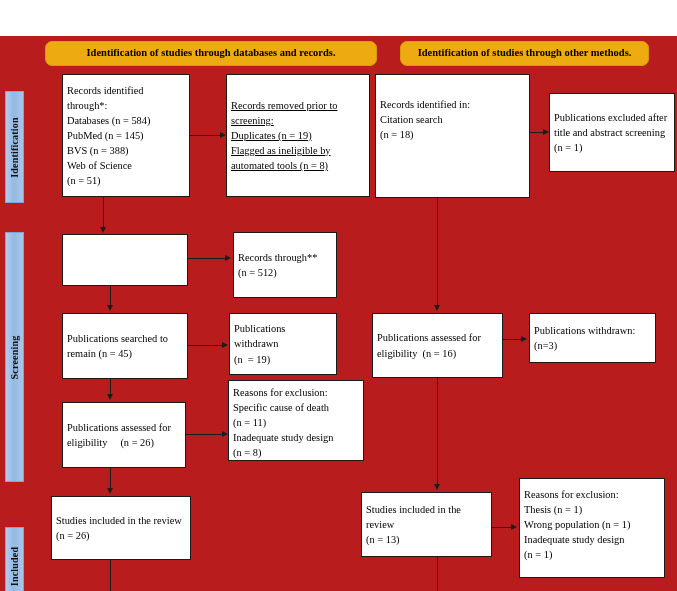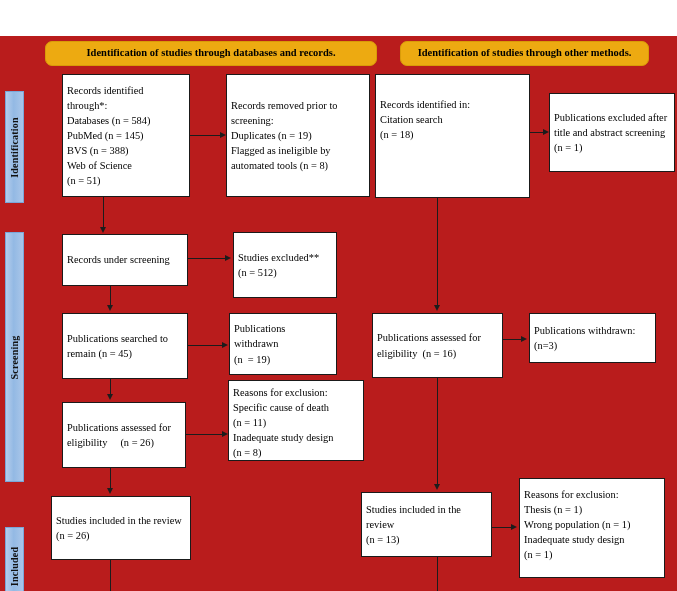--- a/index.html
+++ b/index.html
@@ -130,21 +130,21 @@
     <div class="inner">
       <span class="line">Records identified through*:</span>
       <span class="line">Databases (n = 584)</span>
       <span class="line">PubMed (n = 145)</span>
       <span class="line">BVS (n = 388)</span>
       <span class="line">Web of Science</span>
       <span class="line">(n = 51)</span>
     </div>
   </div>
 
-  <div class="box v-center" style="left:226px; top:38px; width:144px; height:123px;">
+  <div class="box v-center" style="left:226px; top:38px; width:144px; height:123px;text-decoration:underline;">
     <div class="inner">
       <span class="line">Records removed prior to</span>
       <span class="line">screening:</span>
       <span class="line">Duplicates (n = 19)</span>
       <span class="line">Flagged as ineligible by</span>
       <span class="line">automated tools (n = 8)</span>
     </div>
   </div>
 
   <div class="box v-top" style="left:375px; top:38px; width:155px; height:124px; padding-top:22px;">
@@ -158,27 +158,26 @@
   <div class="box v-center" style="left:549px; top:57px; width:126px; height:79px;">
     <div class="inner">
       <span class="line">Publications excluded after</span>
       <span class="line">title and abstract screening</span>
       <span class="line">(n = 1)</span>
     </div>
   </div>
 
   <div class="box v-center" style="left:62px; top:198px; width:126px; height:52px;">
     <div class="inner">
-      <span class="line">Records under screening</span>
     </div>
   </div>
 
   <div class="box v-center" style="left:233px; top:196px; width:104px; height:66px;">
     <div class="inner">
-      <span class="line">Studies excluded**</span>
+      <span class="line">Records through**</span>
       <span class="line">(n = 512)</span>
     </div>
   </div>
 
   <div class="box v-center" style="left:62px; top:277px; width:126px; height:66px;">
     <div class="inner">
       <span class="line">Publications searched to</span>
       <span class="line">remain (n = 45)</span>
     </div>
   </div>

